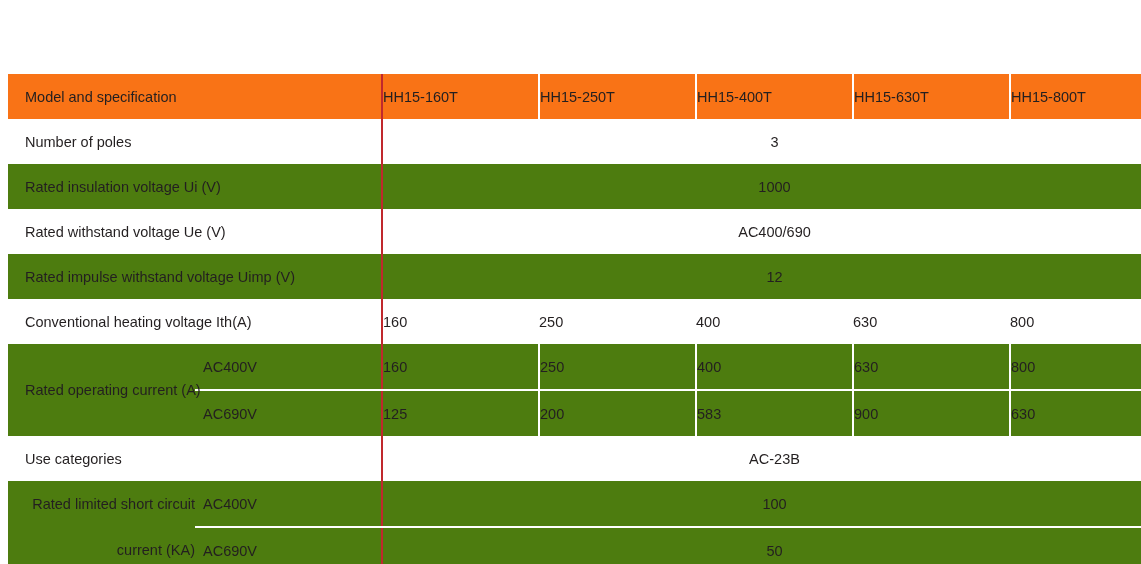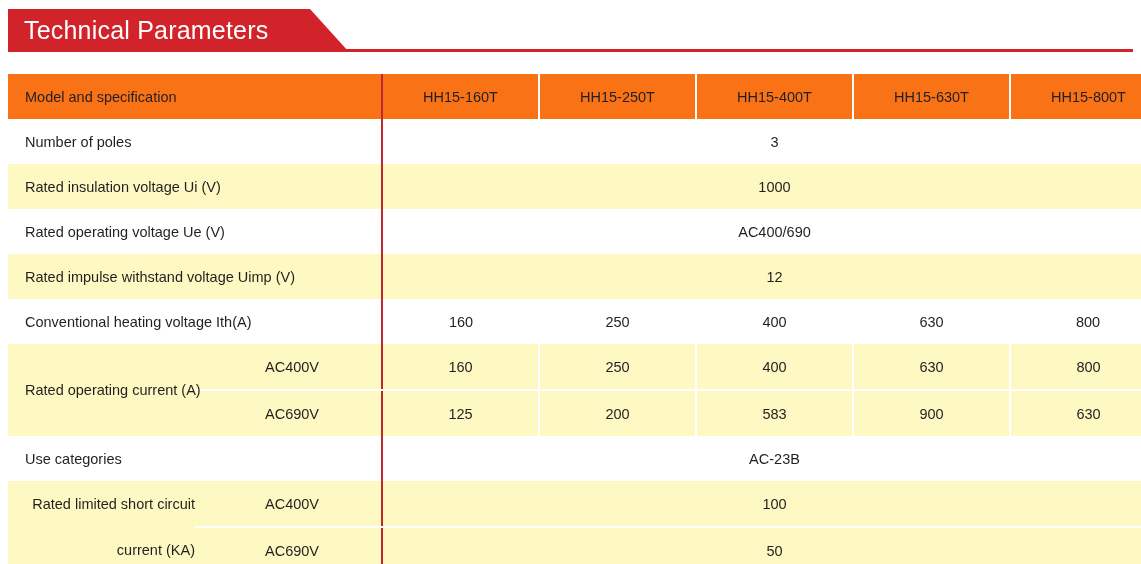--- a/index.html
+++ b/index.html
@@ -44,66 +44,60 @@
     padding:0;
     font-size:14.5px;
     color:#231f20;
     vertical-align:middle;
     height:45px;
   }
 
   
   tr.r-head td{background:#f97316;}
   tr.r-white td{background:#ffffff;margin-top:40px;}
-  tr.r-pink td{background:#fef9c3;}
+  tr.r-pink td{background:#4d7c0f;}
 
   
   .lbl{
     width:232px;
     padding-left:17px !important;
     text-align:right;
     white-space:nowrap;
   }
   .sublbl{
     width:124px;
     padding-left:8px !important;
-    text-align:center;
+    text-align:left;
     white-space:nowrap;
   }
   .lbl-span{width:356px;padding-left:17px !important;text-align:left;}
 
   
   .divider-cell{border-right:2px solid #C0282D;}
 
   
   .d{
     width:155px;
-    text-align:center;
   }
   .d.sep{border-left:2px solid #ffffff;}
   .merged{text-align:center;}
 
   
   tr.r-head .d.sep{border-left:2px solid #ffffff;}
 
   
   .subline-top{border-bottom:2px solid #ffffff;}
 
   .sub-h{height:33px;}
 </style>
 </head>
 <body>
 
 <div class="page">
 
-  <div class="banner-wrap">
-    <div class="banner"></div>
-    <div class="banner-title">Technical Parameters</div>
-    <div class="banner-rule"></div>
-  </div>
 
   <table class="tbl">
     <tbody>
 
       <tr class="r-head">
         <td class="lbl-span divider-cell" colspan="2">Model and specification</td>
         <td class="d">HH15-160T</td>
         <td class="d sep">HH15-250T</td>
         <td class="d sep">HH15-400T</td>
         <td class="d sep">HH15-630T</td>
@@ -114,21 +108,21 @@
         <td class="lbl-span divider-cell" colspan="2">Number of poles</td>
         <td class="d merged" colspan="5">3</td>
       </tr>
 
       <tr class="r-pink">
         <td class="lbl-span divider-cell" colspan="2">Rated insulation voltage Ui (V)</td>
         <td class="d merged" colspan="5">1000</td>
       </tr>
 
       <tr class="r-white">
-        <td class="lbl-span divider-cell" colspan="2">Rated operating voltage Ue (V)</td>
+        <td class="lbl-span divider-cell" colspan="2">Rated withstand voltage Ue (V)</td>
         <td class="d merged" colspan="5">AC400/690</td>
       </tr>
 
       <tr class="r-pink">
         <td class="lbl-span divider-cell" colspan="2">Rated impulse withstand voltage Uimp (V)</td>
         <td class="d merged" colspan="5">12</td>
       </tr>
 
       <tr class="r-white">
         <td class="lbl-span divider-cell" colspan="2">Conventional heating voltage Ith(A)</td>

